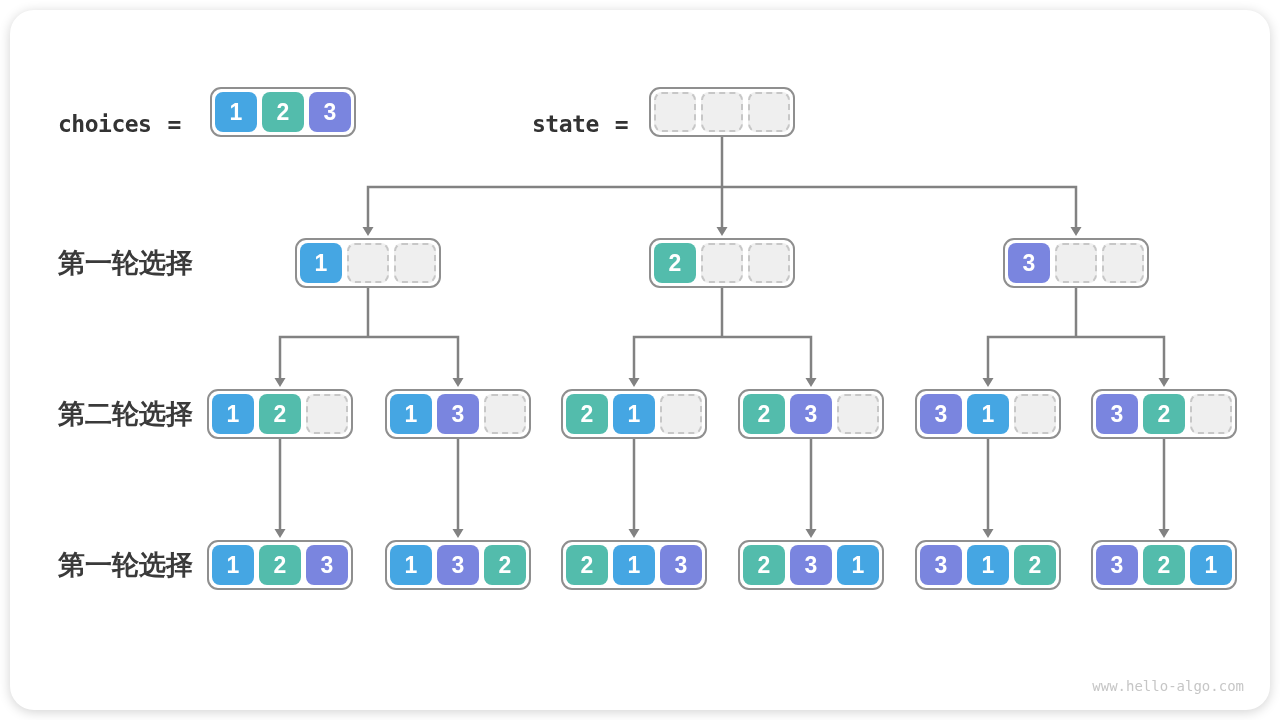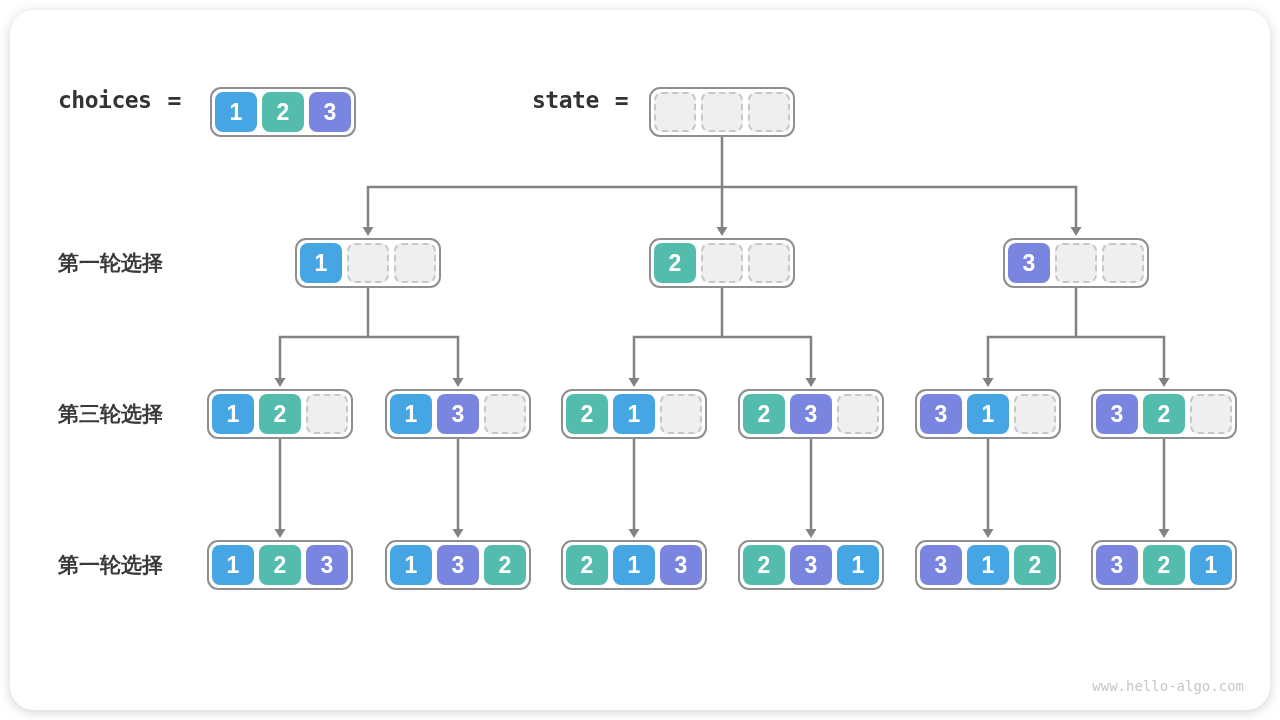--- a/index.html
+++ b/index.html
@@ -9,21 +9,21 @@
   .card {
     position: absolute; left: 10px; top: 10px; width: 1260px; height: 700px;
     background: #ffffff; border-radius: 24px;
     box-shadow: 0 2px 12px rgba(0,0,0,0.18);
   }
 
   svg.connectors { position: absolute; left: 0; top: 0; width: 1280px; height: 720px; }
 
   .hdr {
     position: absolute; top: 87px; height: 50px;
-    display: flex; align-items: flex-start;
+    display: flex; align-items: flex-end;
     font-family: "DejaVu Sans Mono", monospace; font-weight: bold;
     font-size: 23px; color: #333333; letter-spacing: -0.5px;
   }
   .hdr .eq { margin-left: 16px; }
 
   .node {
     position: absolute; width: 146px; height: 50px;
     background: #ffffff; border: 2px solid var(--cBorder);
     border-radius: 11px;
     display: flex; align-items: center; justify-content: space-between;
@@ -36,21 +36,21 @@
     font-size: 23px; color: #ffffff;
   }
   .v1 { background: var(--c1); }
   .v2 { background: var(--c2); }
   .v3 { background: var(--c3); }
   .vempty { background: var(--cEmpty); border: 2px dashed #c7c7c7; }
 
   .row-label {
     position: absolute; left: 58px; height: 50px;
     display: flex; align-items: center;
-    font-size: 21px; font-weight: 600; color: #3a3a3a; text-align: center;
+    font-size: 27px; font-weight: 600; color: #3a3a3a; text-align: center;
   }
 
   .watermark {
     position: absolute; right: 36px; bottom: 26px;
     font-family: "DejaVu Sans Mono", monospace;
     font-size: 14px; color: #c6c6c6;
   }
 </style>
 </head>
 <body>
@@ -100,21 +100,21 @@
   <span>state</span>
   <span class="eq">=</span>
 </div>
 <div class="node" style="left:649px; top:87px">
     <span class="cell vempty"></span>
     <span class="cell vempty"></span>
     <span class="cell vempty"></span>
   </div>
 
 <div class="row-label" style="top:238px">第一轮选择</div>
-<div class="row-label" style="top:389px">第三轮选择</div>
+<div class="row-label" style="top:389px">第二轮选择</div>
 <div class="row-label" style="top:540px">第一轮选择</div>
 
 <div class="node" style="left:295px; top:238px">
     <span class="cell v1">1</span>
     <span class="cell vempty"></span>
     <span class="cell vempty"></span>
   </div>
 <div class="node" style="left:649px; top:238px">
     <span class="cell v2">2</span>
     <span class="cell vempty"></span>

